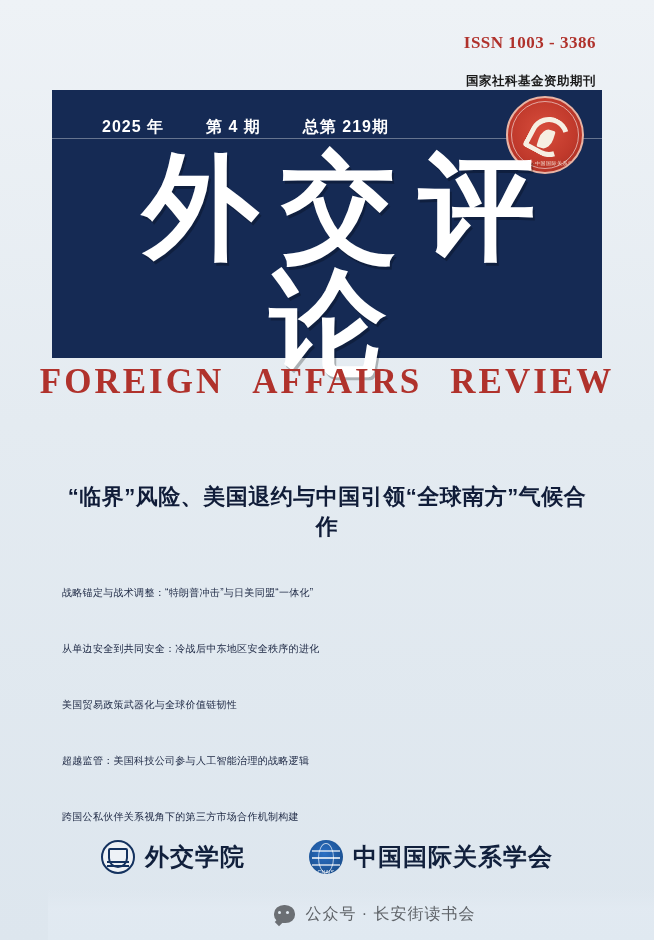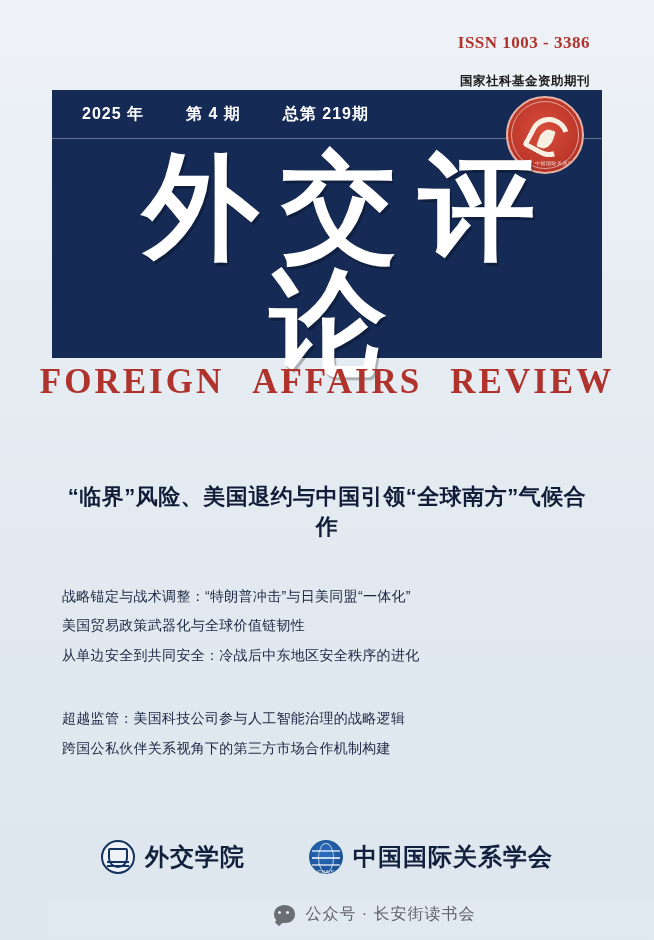--- a/index.html
+++ b/index.html
@@ -14,21 +14,21 @@
     position: relative;
     width: 654px;
     height: 940px;
     background: linear-gradient(180deg, #eef2f6 0%, #e4ebf1 45%, #dde6ee 100%);
   }
 
   
   .issn-block {
     position: absolute;
     top: 30px;
-    right: 64px;
+    right: 58px;
     text-align: right;
     line-height: 1.5;
   }
   .issn {
     font-family: "Liberation Serif", serif;
     font-weight: bold;
     font-size: 17px;
     color: #b0322c;
     letter-spacing: 0.5px;
   }
@@ -48,22 +48,22 @@
     width: 550px;
     height: 268px;
     background: #152a54;
   }
   .issue-bar {
     position: absolute;
     left: 0; top: 0;
     width: 100%;
     height: 48px;
     display: flex;
-    align-items: center;
-    padding-left: 30px;
+    align-items: flex-end;
+    padding-left: 50px;
     color: #ffffff;
     font-size: 16px;
     font-weight: bold;
     letter-spacing: 1px;
   }
   .issue-bar .seg { margin-right: 42px; white-space: nowrap; }
   .panel-rule {
     position: absolute;
     left: 0;
     top: 48px;
@@ -171,24 +171,25 @@
   .art-lead {
     font-size: 22px;
     font-weight: bold;
     text-align: center;
     letter-spacing: 0.5px;
     margin-bottom: 40px;
     color: #101c38;
   }
   .art-group { margin-bottom: 34px; }
   .art-line {
-    font-size: 14px;
+    font-size: 10px;
     line-height: 2.1;
     color: #1b2642;
     letter-spacing: 0.3px;
+    margin-top: 35px;
   }
   .art-line.bold { font-weight: normal; }
 
   
   .footer {
     position: absolute;
     left: 0;
     bottom: 66px;
     width: 100%;
     display: flex;
@@ -335,22 +336,22 @@
 
   <div class="en-title">
     <span class="w">FOREIGN</span><span class="w">AFFAIRS</span><span class="w">REVIEW</span>
   </div>
 
   <div class="articles">
     <div class="art-lead">“临界”风险、美国退约与中国引领“全球南方”气候合作</div>
 
     <div class="art-group">
       <div class="art-line">战略锚定与战术调整：“特朗普冲击”与日美同盟“一体化”</div>
+      <div class="art-line">从单边安全到共同安全：冷战后中东地区安全秩序的进化</div>
       <div class="art-line">美国贸易政策武器化与全球价值链韧性</div>
-      <div class="art-line">从单边安全到共同安全：冷战后中东地区安全秩序的进化</div>
     </div>
 
     <div class="art-group">
       <div class="art-line bold">超越监管：美国科技公司参与人工智能治理的战略逻辑</div>
       <div class="art-line bold">跨国公私伙伴关系视角下的第三方市场合作机制构建</div>
     </div>
   </div>
 
   <div class="footer">
     <div class="org">

